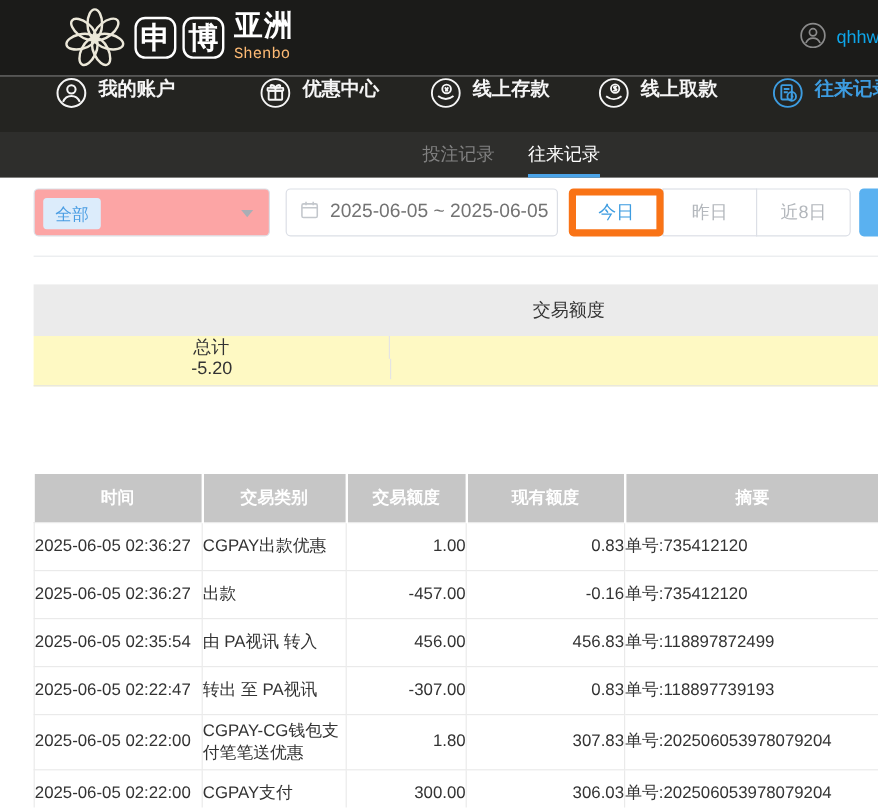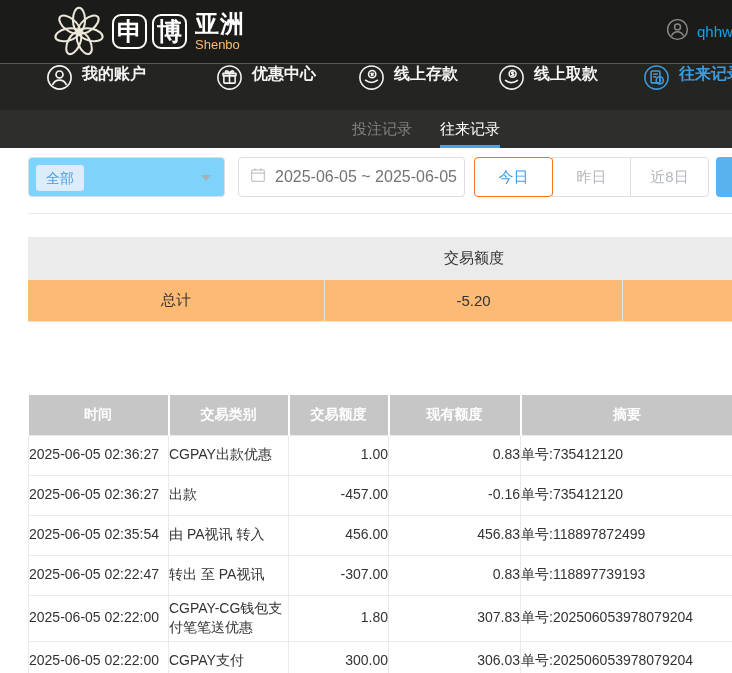--- a/index.html
+++ b/index.html
@@ -6,21 +6,21 @@
   html,body { width:732px; height:673px; overflow:hidden; }
   body { position:relative; background:#fff; font-family:"Liberation Sans","DejaVu Sans",sans-serif; }
 
   
   .top-header { position:absolute; top:0; left:0; width:100%; height:63px; background:#1b1b19; }
   .logo-wrap { position:absolute; left:50px; top:1px; height:61px; display:flex; align-items:center; cursor:pointer; }
   .flower { margin-right:4px; display:flex; }
   .logo-boxes { display:flex; gap:5px; }
   .logo-box { width:35px; height:35px; border:2px solid #fff; border-radius:9px; color:#fff;
               font-size:25px; font-weight:bold; display:flex; align-items:center; justify-content:center; }
-  .logo-right { margin-left:8px; color:#fff; display:flex; flex-direction:column; }
+  .logo-right { margin-left:8px; color:#fff; display:flex; flex-direction:column;font-family:Liberation Mono, monospace; }
   .logo-region { font-size:24px; font-weight:bold; line-height:1.05; letter-spacing:1px; }
   .logo-sub { font-size:13px; color:#fdba74; }
   .user-area { position:absolute; left:666px; top:0; height:63px; display:flex; align-items:center; gap:8px; cursor:pointer; }
   .username { color:#0ea5e9; font-size:15px; white-space:nowrap; }
 
   
   .nav { position:absolute; top:63px; left:0; width:100%; height:47px; background:#242421; border-top:1px solid #5a5a5a; }
   .nav-item { position:absolute; top:0; height:46px; display:flex; gap:9px;
               color:#f5f5f5; font-size:16px; font-weight:bold; cursor:pointer; white-space:nowrap; }
   .nav-item.active { color:#3d9ce0; }
@@ -28,44 +28,44 @@
 
   
   .tabbar { position:absolute; top:110px; left:0; width:100%; height:38px; background:#2e2e2c;padding-left:12px; }
   .tab { position:absolute; top:0; height:38px; line-height:38px; font-size:15px; color:#828282;
          text-align:center; cursor:pointer; }
   .tab.active { color:#fff; }
   .tab.active::after { content:""; position:absolute; left:0; right:0; bottom:0; height:3px; background:#4aa3e8; }
 
   
   .select-box { position:absolute; left:28px; top:157px; width:197px; height:40px;
-                border:1px solid #dcdfe6; border-radius:4px; background:#7dd3fc; cursor:pointer; }
+                border:1px solid #dcdfe6; border-radius:4px; background:#fca5a5; cursor:pointer; }
   .chip { position:absolute; left:7px; top:7px; height:26px; line-height:26px; padding:0 10px;
           background:#dcecfb; color:#4a9de3; font-size:14px; border-radius:3px; }
   .caret { position:absolute; right:13px; top:17px; width:0; height:0;
            border-left:5px solid transparent; border-right:5px solid transparent; border-top:6px solid #a9aeb5; }
   .date-box { position:absolute; left:238px; top:157px; width:227px; height:40px; border:1px solid #dcdfe6;
               border-radius:4px; display:flex; align-items:center; padding-left:11px; gap:9px; cursor:pointer; }
   .date-text { color:#737373; font-size:16px; white-space:nowrap; }
   .btn-group { position:absolute; left:474px; top:157px; height:40px; display:flex; }
   .qbtn { width:79px; height:40px; border:1px solid #dcdfe6; background:#fff; font-size:15px; color:#b3b7bc;
           display:flex; align-items:center; justify-content:center; margin-left:-1px; cursor:pointer;
           font-family:inherit; position:relative; }
   .qbtn:first-child { margin-left:0; }
   .qbtn:last-child { border-radius:0 4px 4px 0; }
-  .qbtn.active { border:1px solid #f97316; color:#3d9ce0; z-index:2; border-radius:4px; }
+  .qbtn.active { border:6px solid #f97316; color:#3d9ce0; z-index:2; border-radius:4px; }
   .search-btn { position:absolute; left:716px; top:157px; width:46px; height:40px; background:#5ab1f0;
                 border:none; border-radius:4px; cursor:pointer; }
   .separator { position:absolute; left:28px; top:213px; width:704px; height:1px; background:#e8eaed; }
 
   
   .summary-table { position:absolute; left:28px; top:237px; width:704px; }
   .summary-head { height:43px; background:#ebebeb; display:flex; align-items:center; }
   .summary-head .sh-cell { text-align:center; font-size:15px; color:#333; font-weight:500; }
-  .summary-row { height:42px; display:flex; border-bottom:1px solid #e4e4e4; background:#fdba74; }
+  .summary-row { height:42px; display:flex; border-bottom:1px solid #e4e4e4; background:#fef9c3;flex-direction:column; }
   .summary-row .sr-cell { display:flex; align-items:center; justify-content:center; font-size:15px; color:#333;
                           border-right:1px solid #e4e4e4; }
   .summary-row .sr-cell:last-child { border-right:none; }
   .sc1 { width:297px; } .sc2 { width:298px; } .sc3 { width:109px; }
 
   
   .main-table { position:absolute; left:28px; top:395px; width:704px; border-collapse:collapse; table-layout:fixed; }
   .main-table thead th { background:#c6c6c6; color:#fff; font-size:14px; font-weight:bold; height:40px;
                          border-right:2px solid #fff; text-align:center; }
   .main-table thead th:last-child { border-right:none; }

